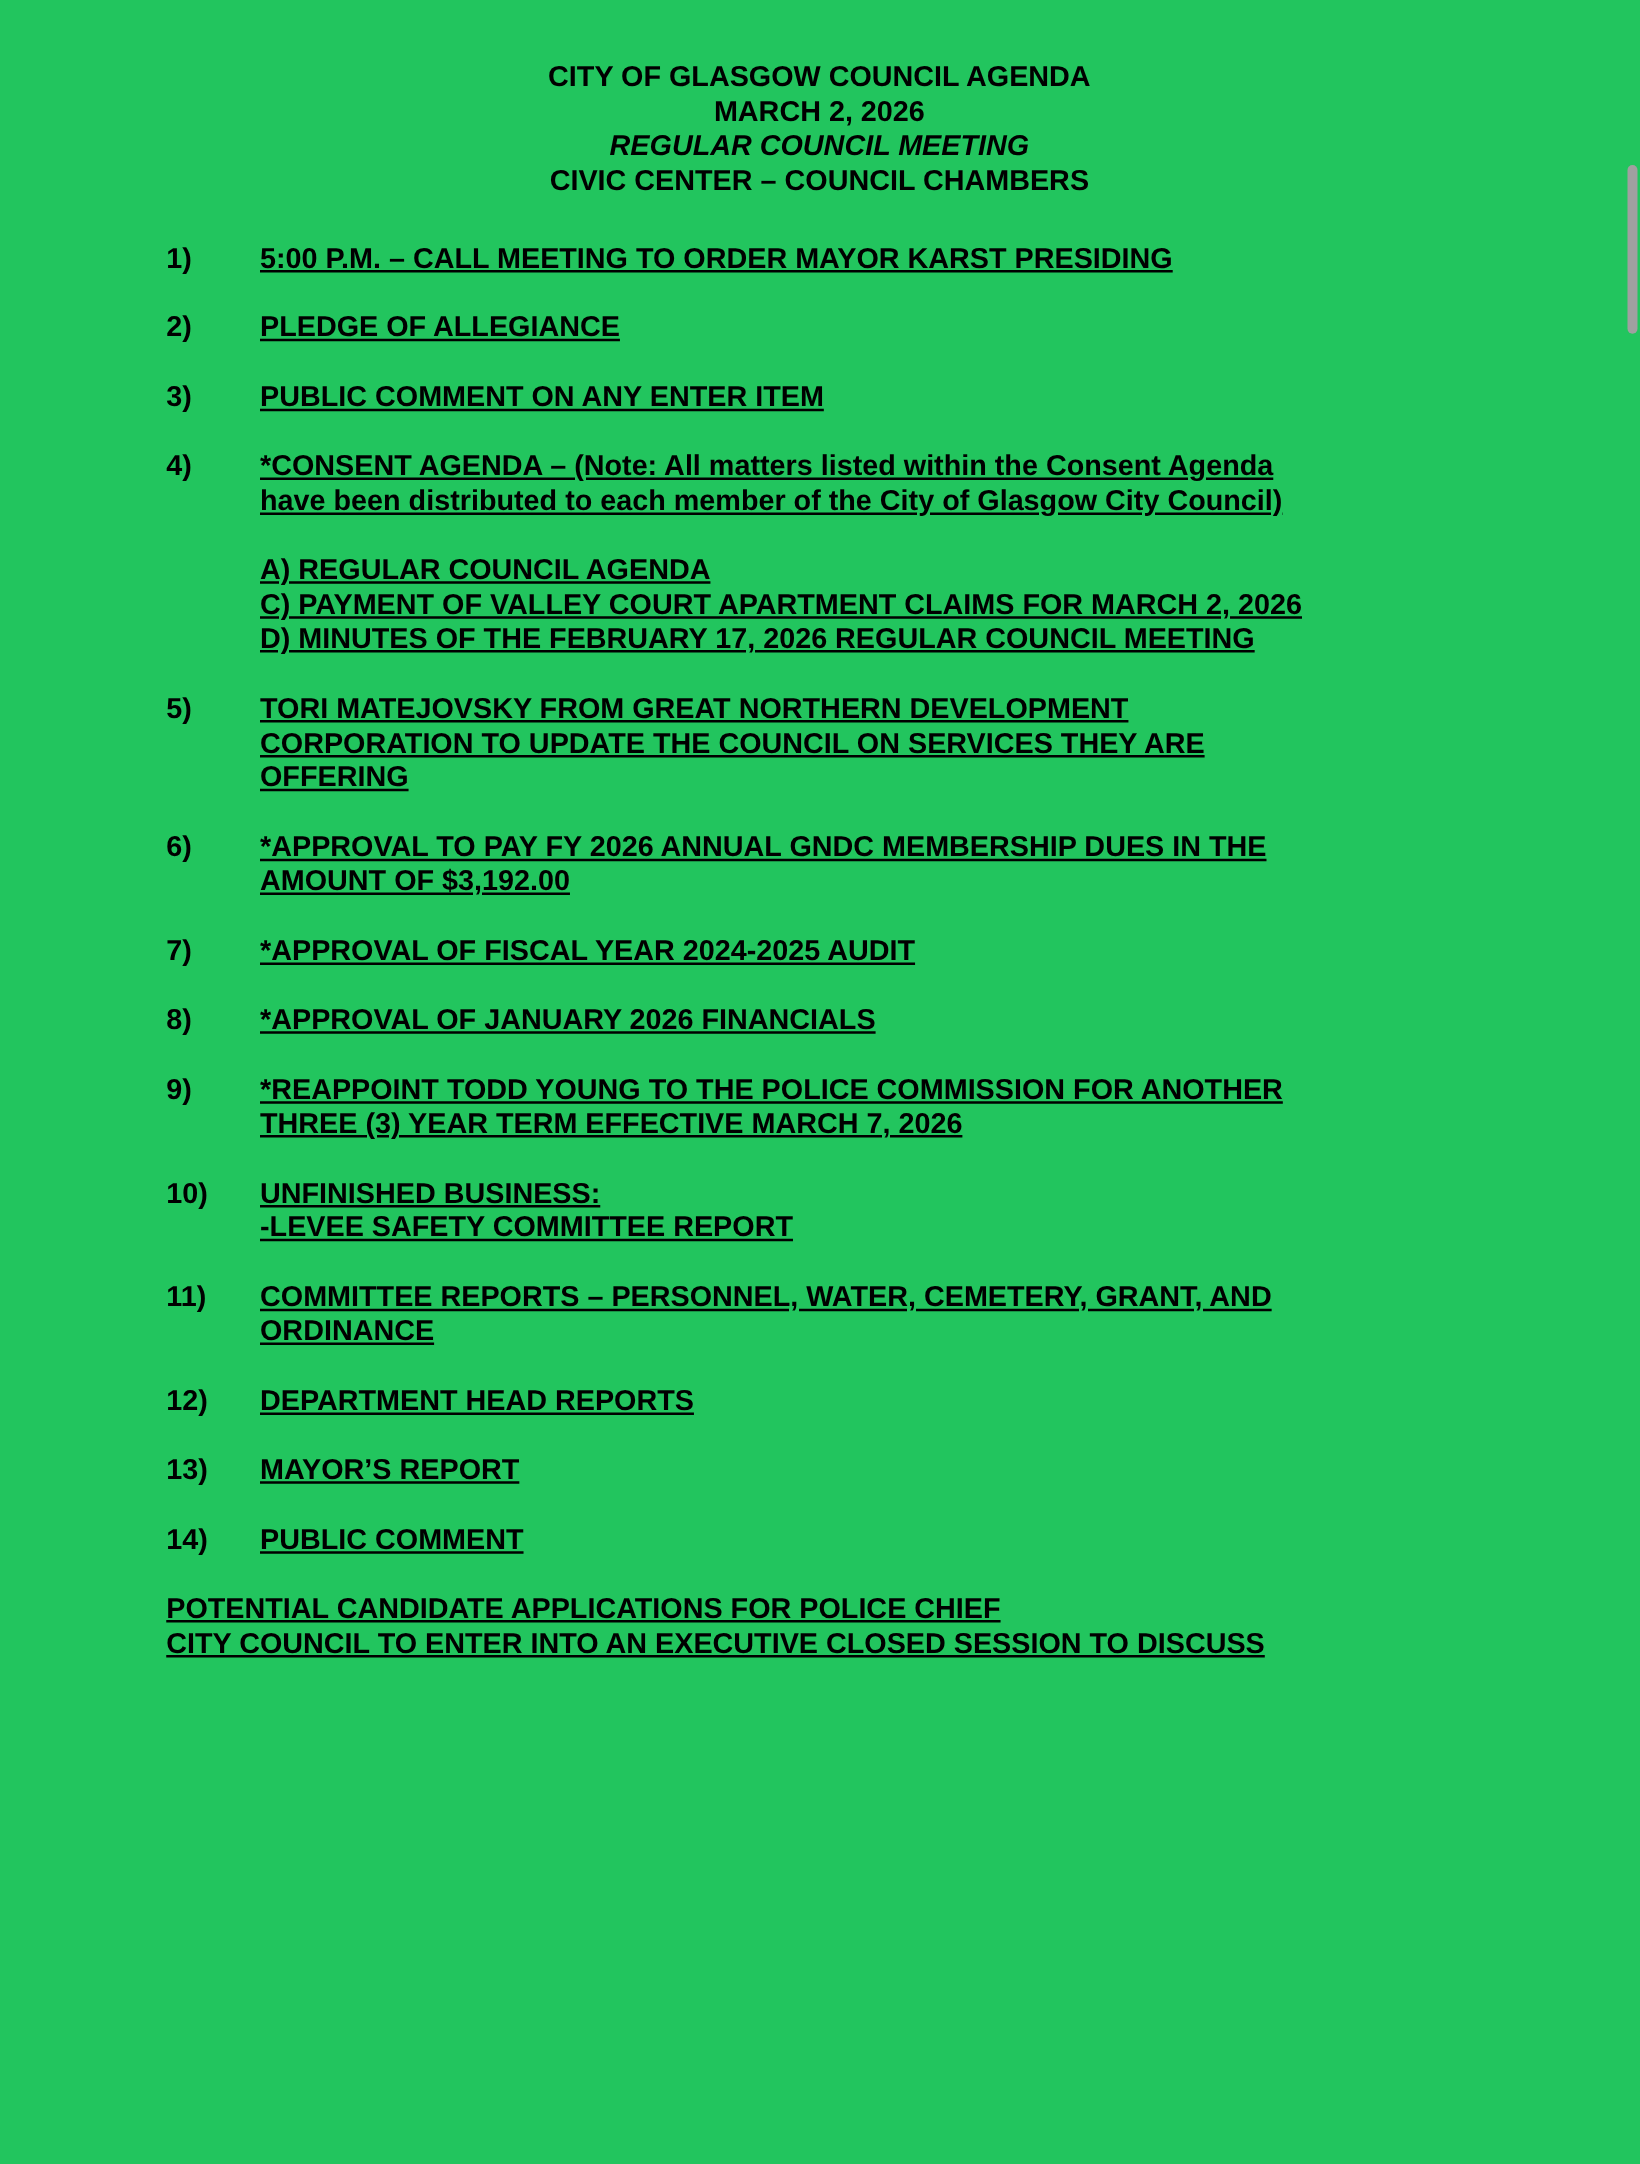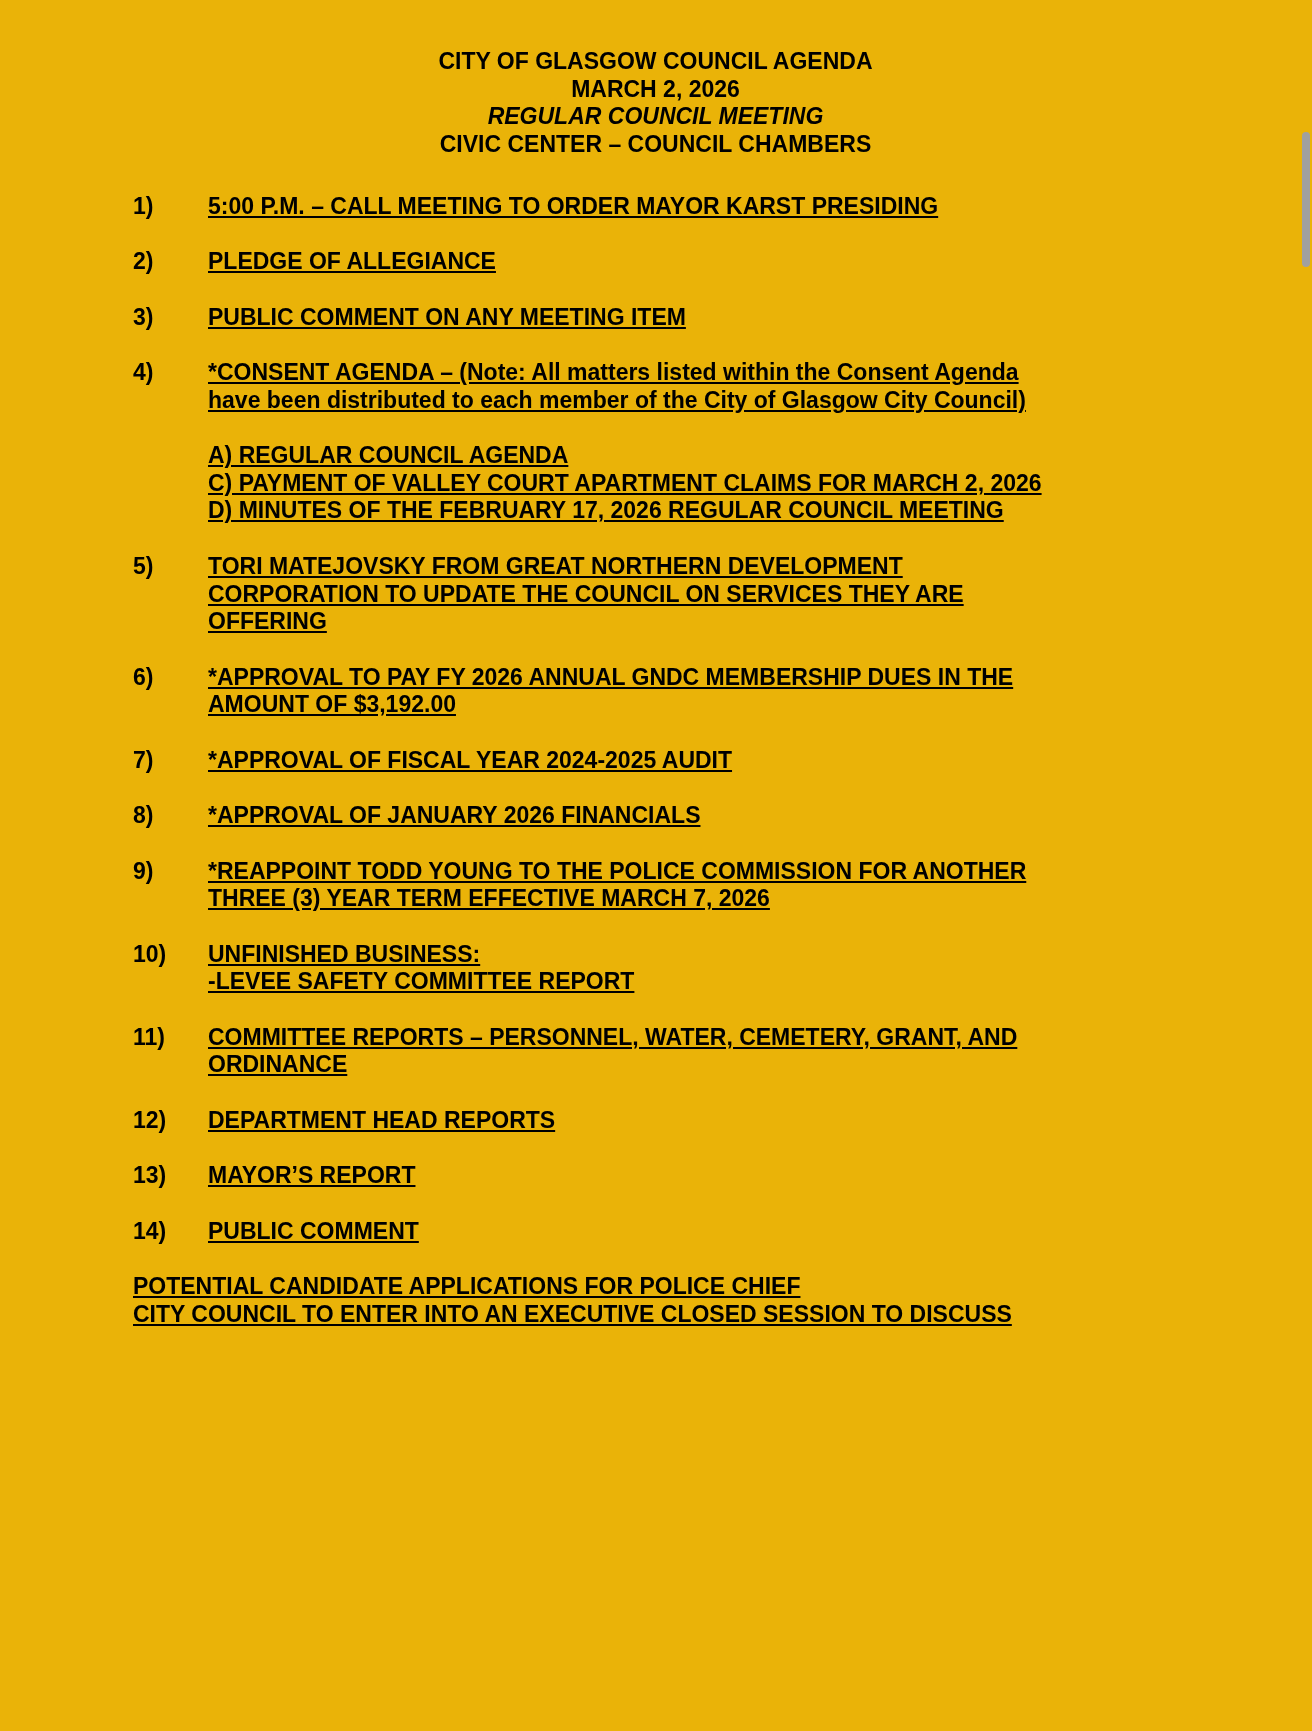--- a/index.html
+++ b/index.html
@@ -68,21 +68,21 @@
     top: 132px;
     width: 8px;
     height: 135px;
     border-radius: 4px;
     background: #a0a0a0;
   }
 </style>
 </head>
 <body>
 
-<div class="page" style="background: #eab308; color: rgb(0, 0, 0);">
+<div class="page" style="background: #22c55e; color: rgb(0, 0, 0);">
   <div class="doc">
     <div class="doc-header">
       <div>CITY OF GLASGOW COUNCIL AGENDA</div>
       <div>MARCH 2, 2026</div>
       <div class="italic">REGULAR COUNCIL MEETING</div>
       <div>CIVIC CENTER – COUNCIL CHAMBERS</div>
     </div>
 
     <div class="agenda-list" id="agenda-list">
         <div class="agenda-row first">
@@ -93,21 +93,21 @@
         </div>
         <div class="agenda-row">
           <div class="num">2)</div>
           <div class="item-text">
             <p>PLEDGE OF ALLEGIANCE</p>
           </div>
         </div>
         <div class="agenda-row">
           <div class="num">3)</div>
           <div class="item-text">
-            <p>PUBLIC COMMENT ON ANY MEETING ITEM</p>
+            <p>PUBLIC COMMENT ON ANY ENTER ITEM</p>
           </div>
         </div>
         <div class="agenda-row">
           <div class="num">4)</div>
           <div class="item-text">
             <p>*CONSENT AGENDA – (Note: All matters listed within the Consent Agenda</p>
             <p>have been distributed to each member of the City of Glasgow City Council)</p>
             <p class="space-before">A) REGULAR COUNCIL AGENDA</p>
             <p>C) PAYMENT OF VALLEY COURT APARTMENT CLAIMS FOR MARCH 2, 2026</p>
             <p>D) MINUTES OF THE FEBRUARY 17, 2026 REGULAR COUNCIL MEETING</p>

